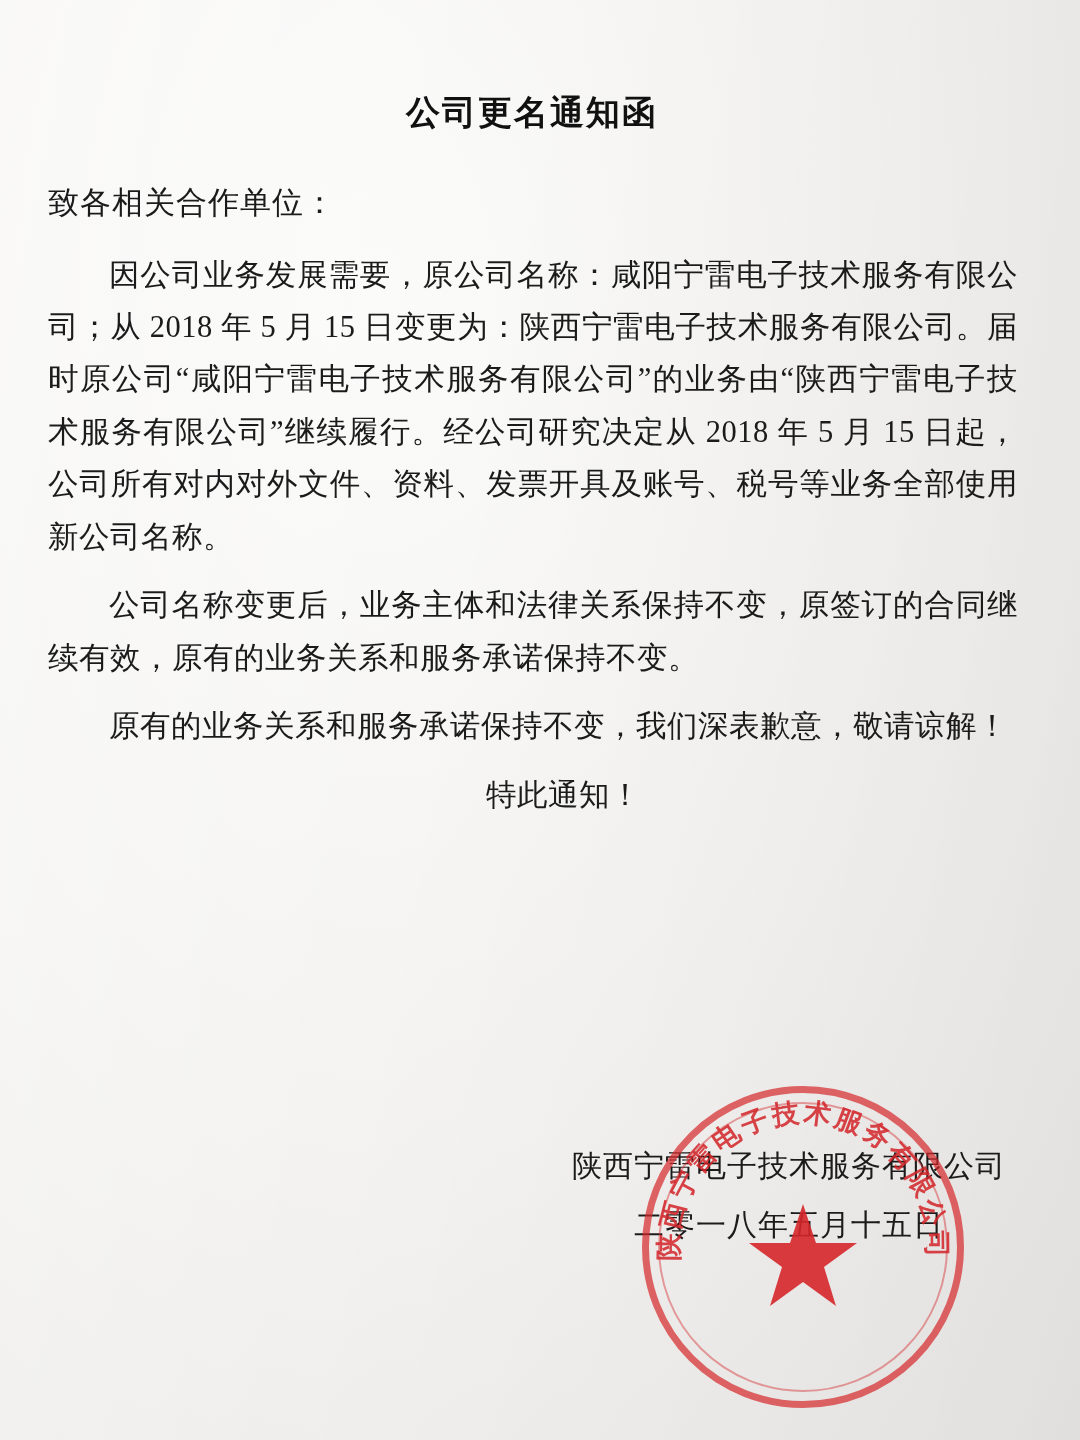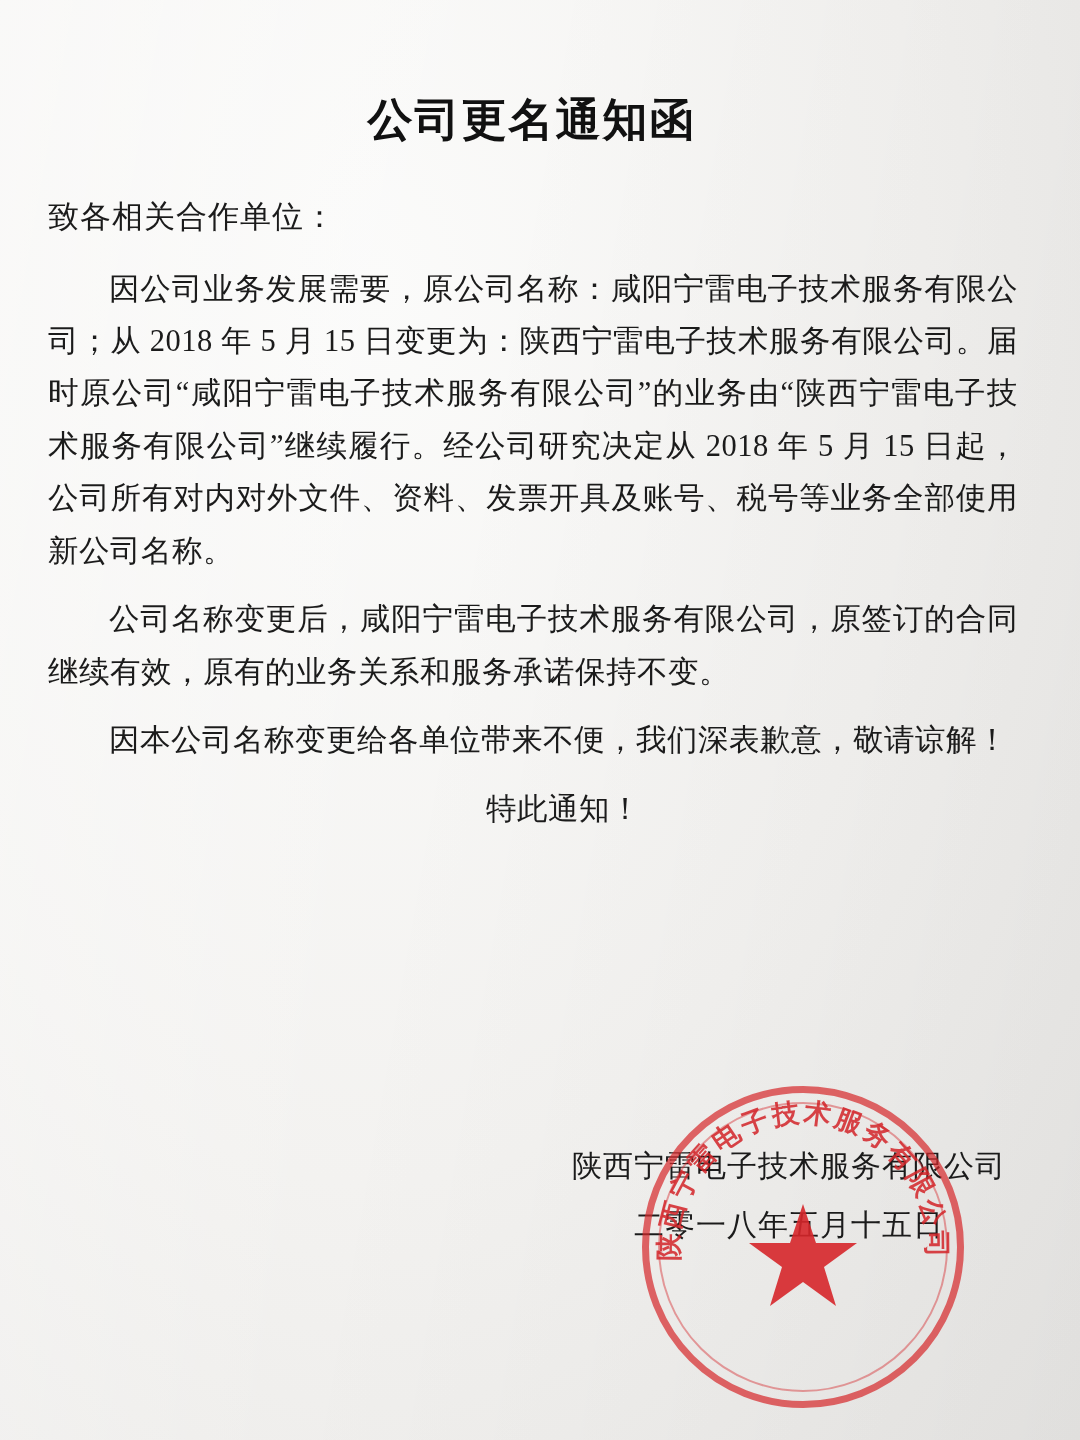--- a/index.html
+++ b/index.html
@@ -30,21 +30,21 @@
     pointer-events: none;
   }
   .doc {
     position: absolute;
     inset: 0;
     padding: 72px 58px 40px 42px;
     box-sizing: border-box;
   }
   .doc-title {
     text-align: center;
-    font-size: 45px;
+    font-size: 34px;
     font-weight: bold;
     letter-spacing: 2px;
     margin: 18px 0 44px 0;
     color: #111;
     font-family: "Liberation Serif", "DejaVu Serif", serif;
   }
   .salutation {
     font-size: 31px;
     line-height: 1.5;
     margin: 0 0 22px 6px;
@@ -127,23 +127,23 @@
 <div class="paper"></div>
 
 <div class="doc">
 
   <h1 class="doc-title">公司更名通知函</h1>
 
   <p class="salutation">致各相关合作单位：</p>
 
   <p class="para">因公司业务发展需要，原公司名称：咸阳宁雷电子技术服务有限公司；从 2018 年 5 月 15 日变更为：陕西宁雷电子技术服务有限公司。届时原公司“咸阳宁雷电子技术服务有限公司”的业务由“陕西宁雷电子技术服务有限公司”继续履行。经公司研究决定从 2018 年 5 月 15 日起，公司所有对内对外文件、资料、发票开具及账号、税号等业务全部使用新公司名称。</p>
 
-  <p class="para">公司名称变更后，咸阳宁雷电子技术服务有限公司，原签订的合同继续有效，原有的业务关系和服务承诺保持不变。</p>
+  <p class="para">公司名称变更后，业务主体和法律关系保持不变，原签订的合同继续有效，原有的业务关系和服务承诺保持不变。</p>
 
-  <p class="para">因本公司名称变更给各单位带来不便，我们深表歉意，敬请谅解！</p>
+  <p class="para">原有的业务关系和服务承诺保持不变，我们深表歉意，敬请谅解！</p>
 
   <p class="para short">特此通知！</p>
 
   <div class="signature-block">
     <div class="sig-line">陕西宁雷电子技术服务有限公司</div>
     <div class="sig-line">二零一八年五月十五日</div>
   </div>
 
 </div>
 

